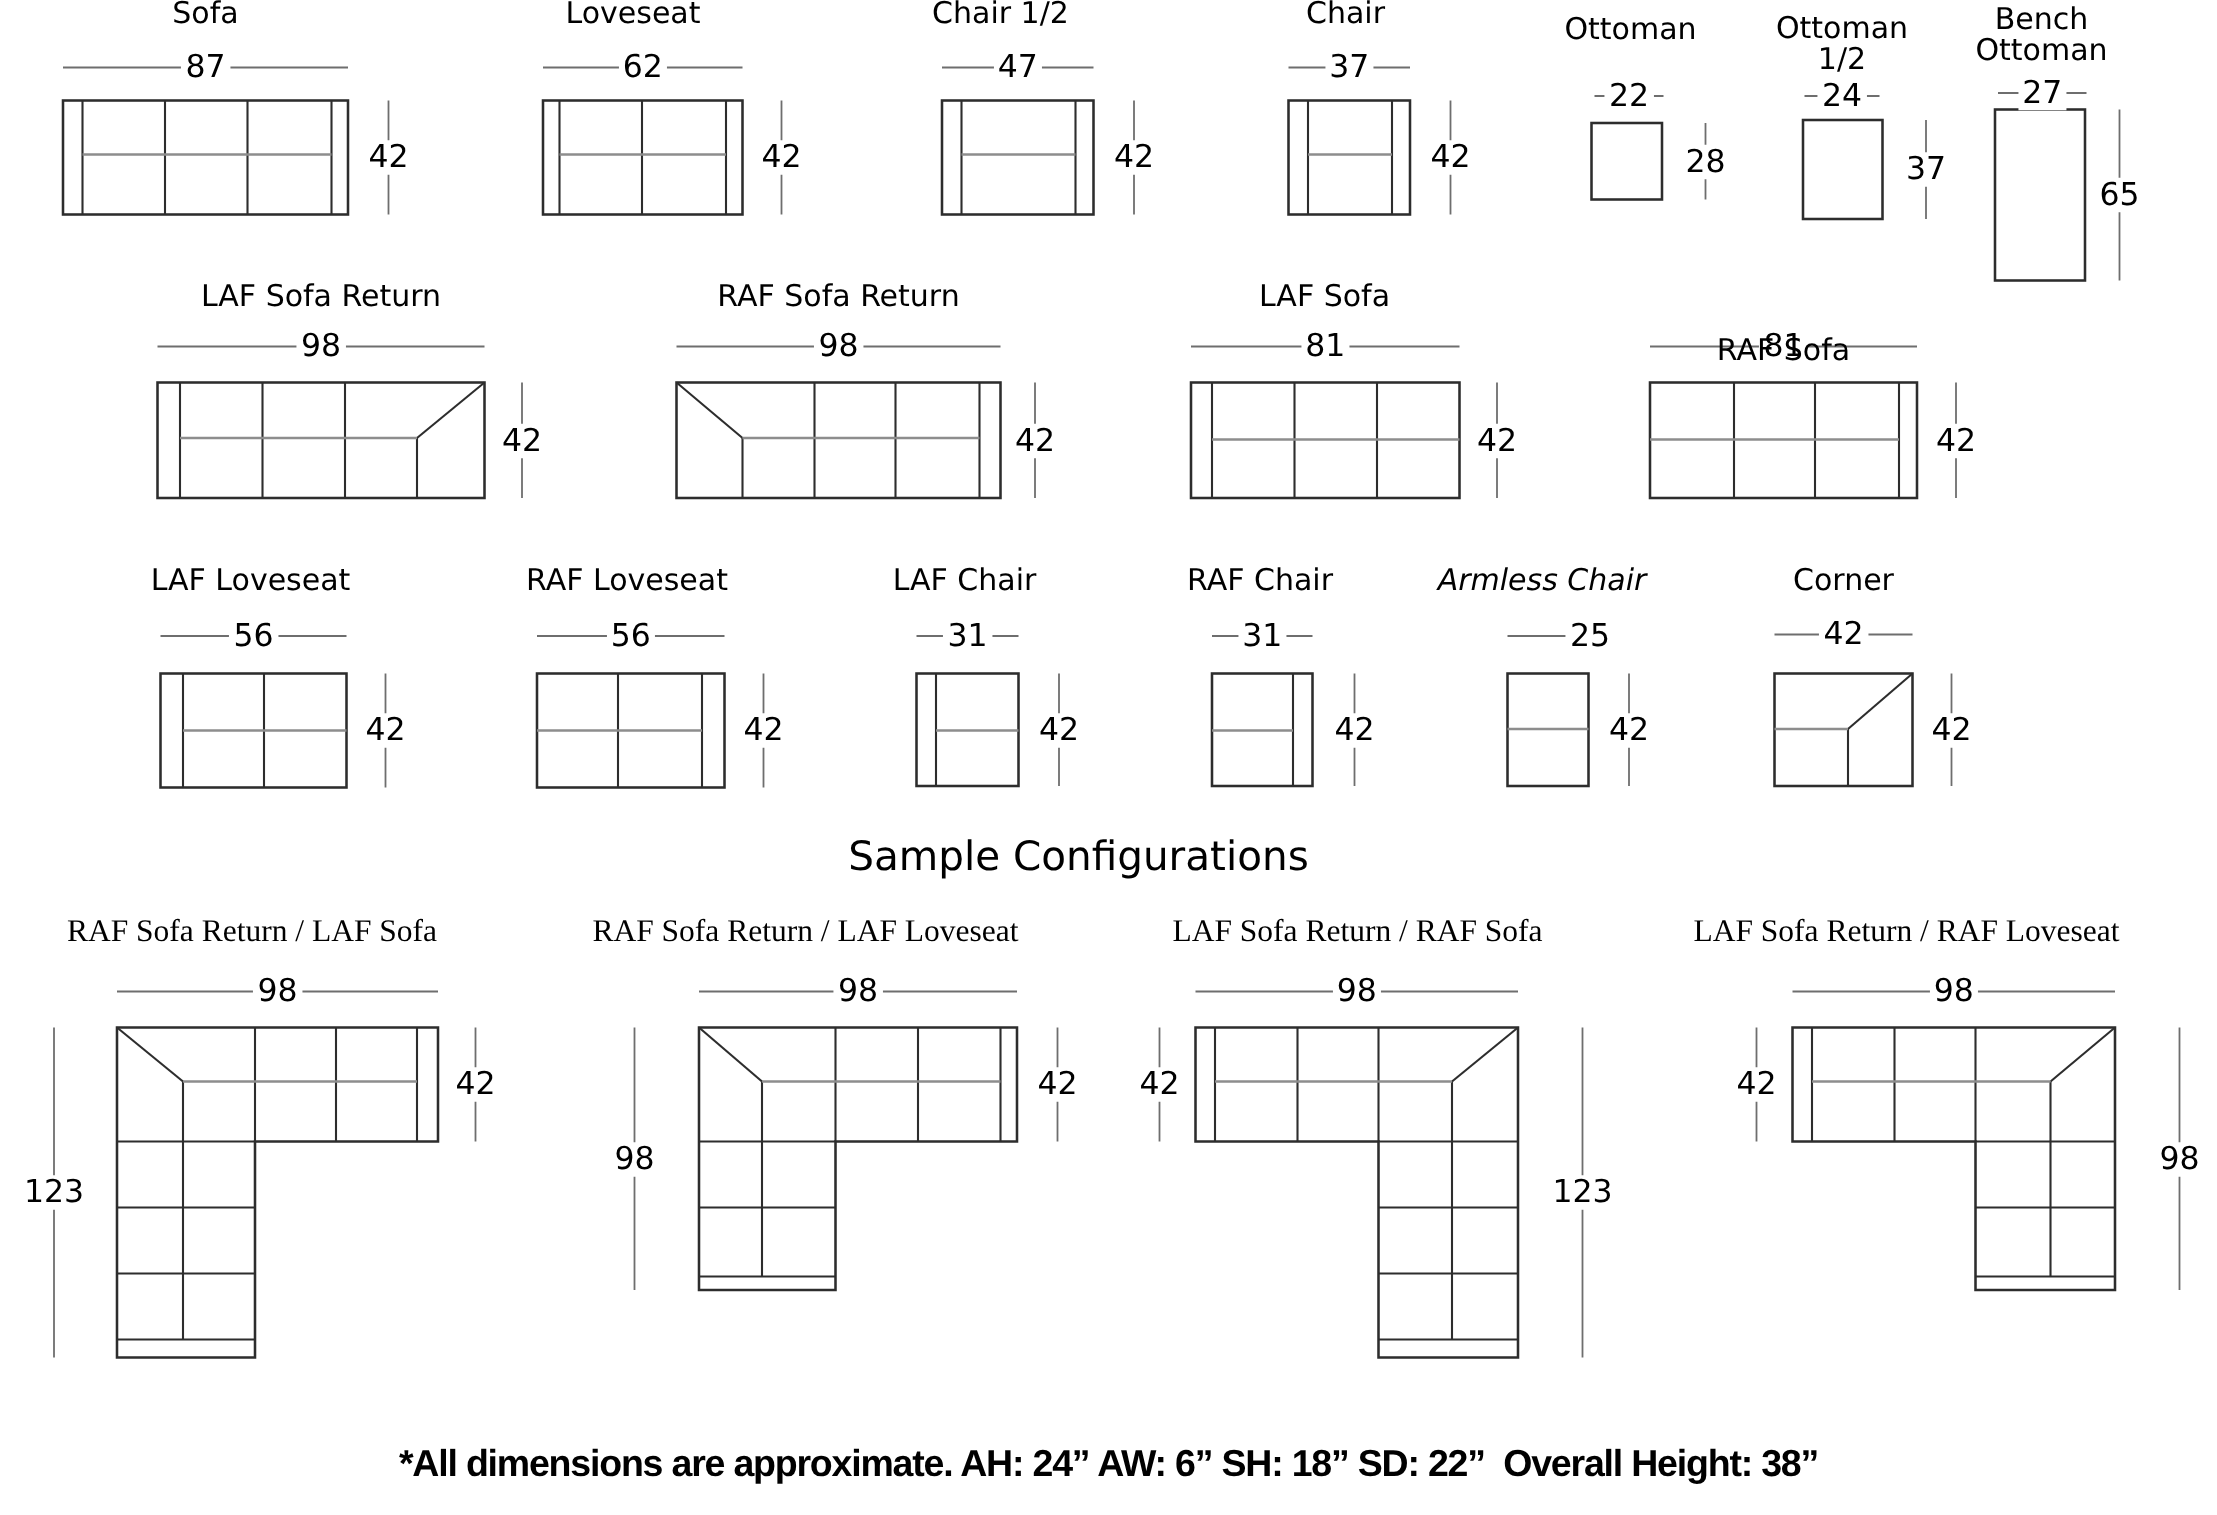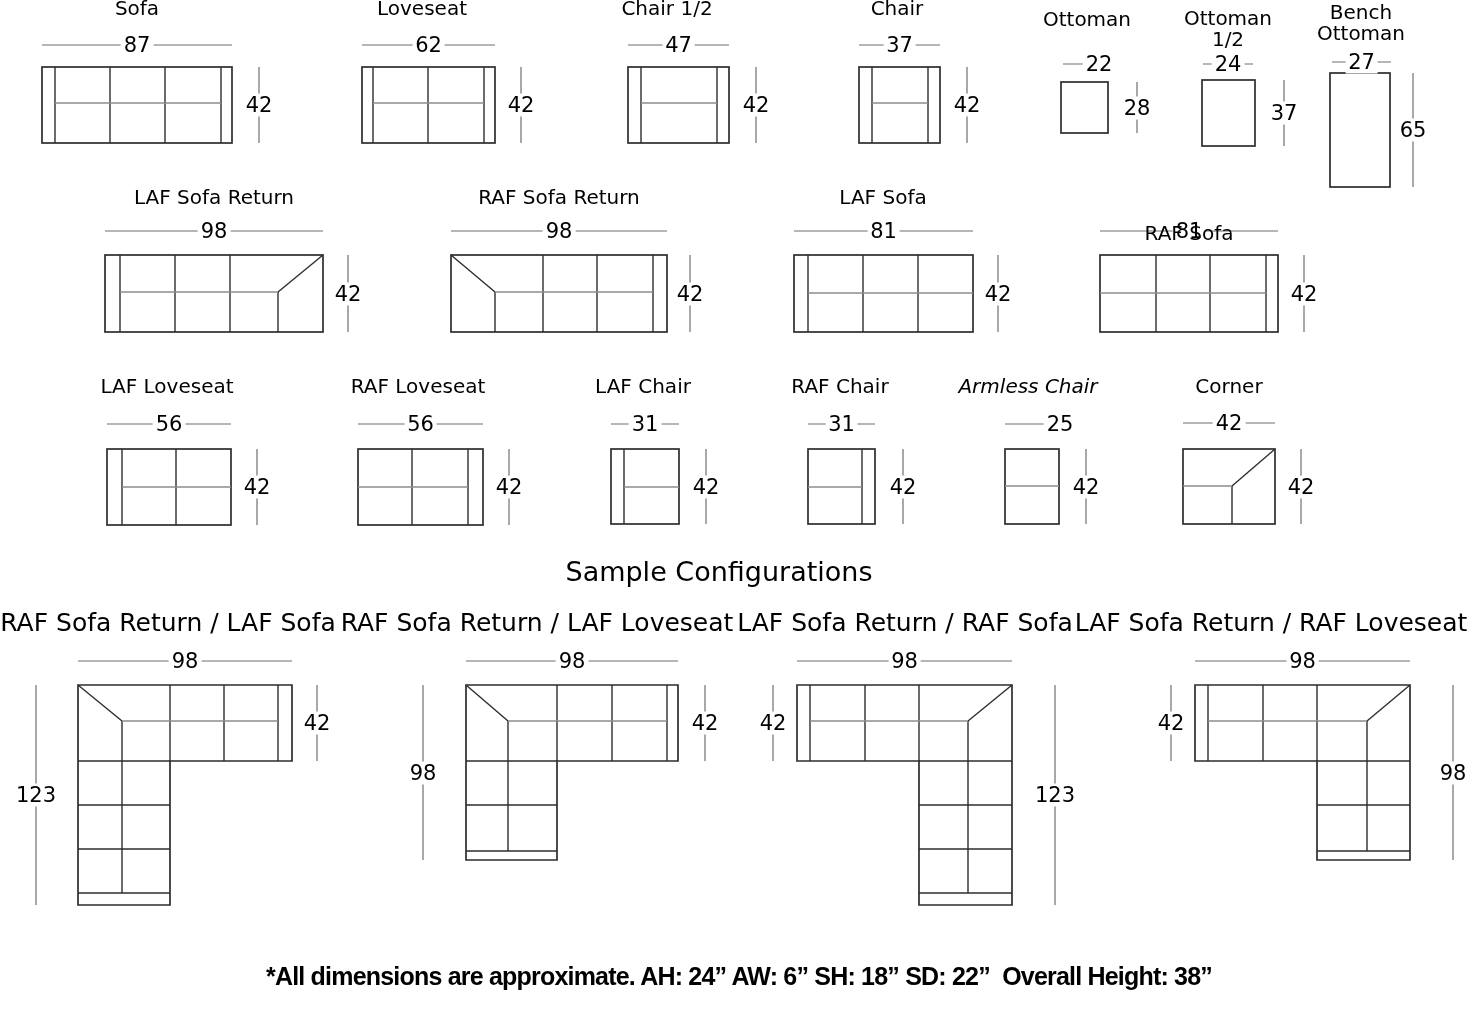--- a/index.html
+++ b/index.html
@@ -1,21 +1,21 @@
 <!DOCTYPE html>
 <html><head>
 <meta charset="utf-8">
 <style>
   html,body{margin:0;padding:0;background:#fff;}
   .page{position:relative;width:1478px;height:1010px;background:#fff;overflow:hidden;
         font-family:"DejaVu Sans",sans-serif;color:#000;}
   svg.diagram{position:absolute;left:0;top:0;}
   .t{position:absolute;font-size:20px;line-height:1;transform:translateX(-50%);
      white-space:nowrap;color:#000;}
-  .tc{font-size:25px;}
+  .tc{font-size:21px;font-family:Liberation Serif, serif;}
   .d{position:absolute;font-size:21px;line-height:1;transform:translate(-50%,-50%);
      background:#fff;padding:1px 3px;white-space:nowrap;color:#000;}
   .heading{position:absolute;left:719px;top:558px;transform:translateX(-50%);
      font-size:27px;line-height:1;white-space:nowrap;color:#000;}
   .footnote{position:absolute;left:0;top:963px;width:1478px;text-align:center;
      font-family:"Liberation Sans",sans-serif;font-weight:700;font-size:25px;
      letter-spacing:-0.8px;line-height:1.1;white-space:pre;color:#000;}
 </style>
 </head>
 <body>
@@ -226,21 +226,21 @@
     <div class="t" style="left: 137px; top: -2px;">Sofa</div>
     <div class="d" style="left: 428.5px; top: 45px;">62</div>
     <div class="d" style="left: 521px; top: 105px;">42</div>
     <div class="t" style="left: 422px; top: -2px;">Loveseat</div>
     <div class="d" style="left: 678.5px; top: 45px;">47</div>
     <div class="d" style="left: 756px; top: 105px;">42</div>
     <div class="t" style="left: 667px; top: -2px;">Chair 1/2</div>
     <div class="d" style="left: 899.5px; top: 45px;">37</div>
     <div class="d" style="left: 967px; top: 105px;">42</div>
     <div class="t" style="left: 897px; top: -2px;">Chair</div>
-    <div class="d" style="left: 1086px; top: 64px; margin-left: 13px;">22</div>
+    <div class="d" style="left: 1086px; top: 64px;">22</div>
     <div class="d" style="left: 1137px; top: 107.5px;">28</div>
     <div class="t" style="left: 1087px; top: 9px;">Ottoman</div>
     <div class="d" style="left: 1228px; top: 64px; text-align: center;">24</div>
     <div class="d" style="left: 1284px; top: 113px;">37</div>
     <div class="t" style="left: 1228px; top: 8px;">Ottoman</div>
     <div class="t" style="left: 1228px; top: 29px;">1/2</div>
     <div class="d" style="left: 1361.5px; top: 62px;">27</div>
     <div class="d" style="left: 1413px; top: 130px;">65</div>
     <div class="t" style="left: 1361px; top: 2px;">Bench</div>
     <div class="t" style="left: 1361px; top: 23px;">Ottoman</div>

